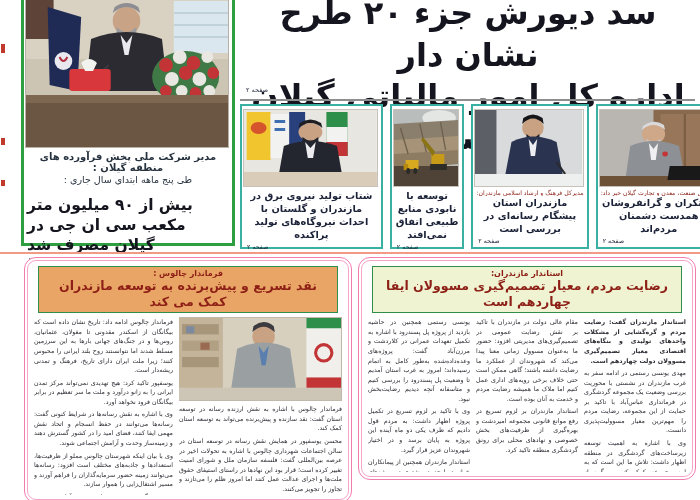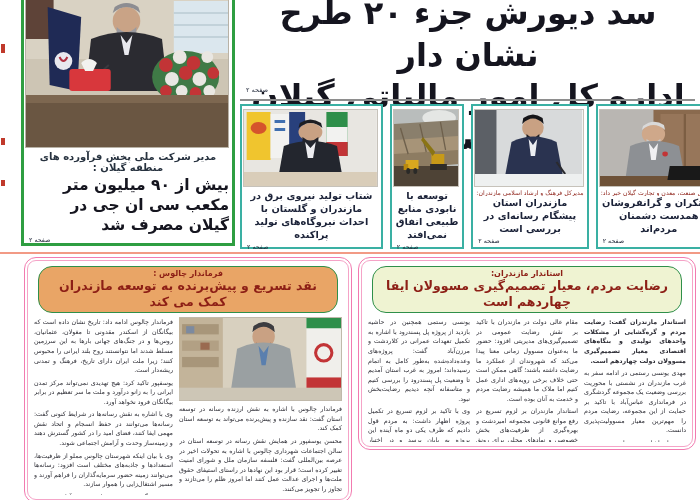--- a/index.html
+++ b/index.html
@@ -5,44 +5,44 @@
   html,body{margin:0;padding:0;background:#ffffff;}
   #page{position:relative;width:700px;height:500px;overflow:hidden;background:#ffffff;
         font-family:"DejaVu Sans",sans-serif;direction:rtl;}
   .abs{position:absolute;box-sizing:border-box;}
   
   #cng-box{left:21px;top:-8px;width:214px;height:254px;border:3px solid #2f9e41;
            background:#fff;padding:3px;display:flex;flex-direction:column;}
   #cng-box .photo{height:148px;flex:none;border:1px solid #b8b2a6;}
   .kicker-sm{font-size:10px;color:#27323f;text-align:center;margin-top:3px;font-weight:600;}
   .kicker-md{font-size:9.5px;color:#27323f;text-align:center;margin-top:1px;}
-  #cng-box .headline{font-size:15.5px;font-weight:bold;color:#15151f;text-align:right;
-                     line-height:1.3;margin-top:2px;}
+  #cng-box .headline{font-size:15.5px;font-weight:bold;color:#15151f;text-align:left;
+                     line-height:1.3;margin-top:10px;}
   .pageref{font-size:6.3px;color:#1c2335;text-align:left;margin-top:auto;padding:1px 2px 0 2px;}
   
   #lead-head{left:240px;top:-7px;width:456px;text-align:center;font-weight:bold;
              font-size:32px;line-height:1.3;color:#15151f;}
   #lead-pageref{left:246px;top:86px;font-size:6.5px;color:#1c2335;}
   #lead-rule{left:240px;top:99px;width:455px;height:2px;background:#8e8e8e;}
   
   #mid-row{left:240px;top:104px;width:456px;height:145px;display:flex;gap:7px;direction:ltr;}
   .mid-box{flex:1;border:2px solid #3ab0a3;background:#fff;padding:3px;display:flex;
            flex-direction:column;box-sizing:border-box;direction:rtl;}
   .mid-box .photo{height:76px;flex:none;border:1px solid #c6c2ba;}
   .mid-kicker{font-size:6.2px;color:#8d1f16;text-align:center;margin-top:2px;white-space:nowrap;overflow:hidden;}
   .mid-headline{font-size:9.8px;font-weight:bold;color:#1b2238;text-align:center;line-height:1.32;margin-top:1px;}
   
   #separator{left:0;top:252px;width:700px;height:2px;background:#f29a85;}
   
   .pinkbox{border:1.5px solid #f27bb0;border-radius:12px;padding:2px;background:#fff;}
   .pinkbox .inner{border:1px solid #f5a3c7;border-radius:9px;height:100%;box-sizing:border-box;
                   padding:4px 6px;overflow:hidden;display:flex;flex-direction:column;background:#fff;}
   #chalus-box{left:24px;top:257px;width:328px;height:246px;}
-  #gov-box{left:358px;top:257px;width:338px;height:193px;}
-  .story-header{border:1.5px solid #2f8f4a;border-radius:14px;margin:1px 4px 0 4px;
+  #gov-box{left:358px;top:257px;width:338px;height:223px;}
+  .story-header{border:1.5px solid #2f8f4a;border-radius:0;margin:1px 4px 0 4px;
                 padding:2px 4px 3px 4px;text-align:center;flex:none;}
   #chalus-box .story-header{background:#e9a566;}
   #gov-box .story-header{background:#eff3d2;}
   .story-kicker{font-size:8px;font-weight:bold;color:#8d1f16;}
   .story-headline{font-size:12.5px;font-weight:bold;color:#8d1f16;line-height:1.25;}
   .body-cols{display:flex;gap:6px;margin-top:4px;flex:1;overflow:hidden;}
   .col{font-size:6.3px;line-height:1.52;text-align:justify;color:#2c2c34;overflow:hidden;}
   .col p{margin:0 0 3px 0;}
   .col p.lead{font-weight:bold;}
   #chalus-box .col.c1{width:54%;}
@@ -97,20 +97,21 @@
           <circle cx="142" cy="92" r="6" fill="#c23436"></circle>
             <circle cx="158" cy="92" r="6" fill="#e9e7e2"></circle>
           <circle cx="172" cy="94" r="6" fill="#c23436"></circle>
             <circle cx="186" cy="92" r="6" fill="#e9e7e2"></circle>
         </g>
         <rect x="0" y="96" width="205" height="52" fill="#6a5642"></rect>
         <rect x="0" y="96" width="205" height="8" fill="#7d6750"></rect>
       </svg>
     </div>
     <div class="kicker-sm">مدیر شرکت ملی پخش فرآورده های منطقه گیلان :</div>
+    <div class="kicker-md">طی پنج ماهه ابتدای سال جاری :</div>
     <div class="headline">بیش از ۹۰ میلیون متر مکعب سی ان جی در گیلان مصرف شد</div>
     <div class="pageref">صفحه ۲</div>
   </div>
 
   <div id="lead-head" class="abs">
     <div>سد دیورش جزء ۲۰ طرح نشان دار</div>
     <div>اداره کل امور مالیاتی گیلان شد</div>
   </div>
   <div id="lead-pageref" class="abs">صفحه ۲</div>
   <div id="lead-rule" class="abs"></div>

